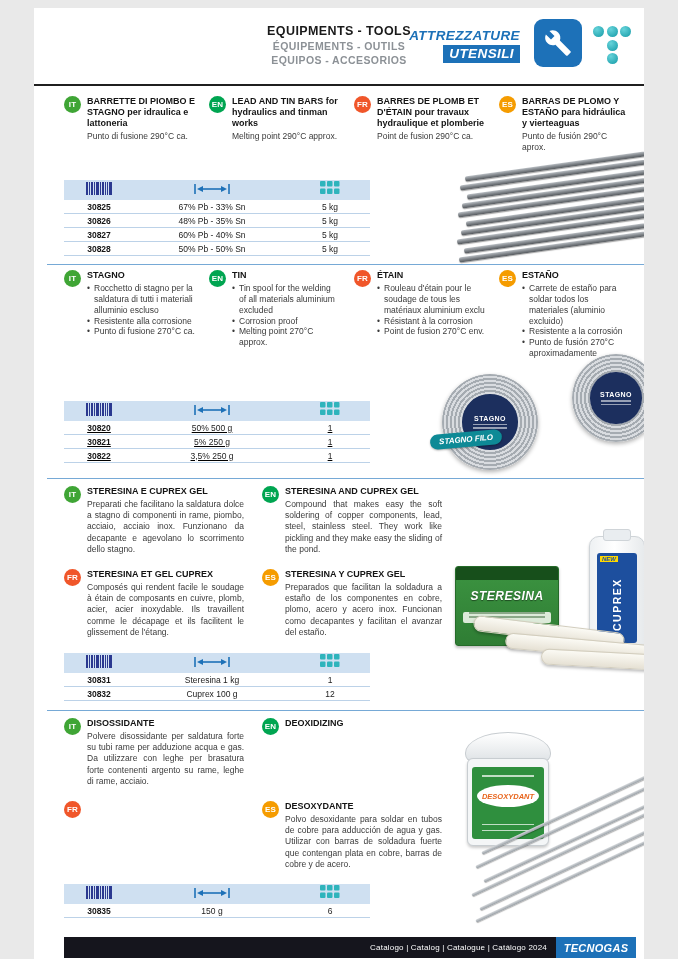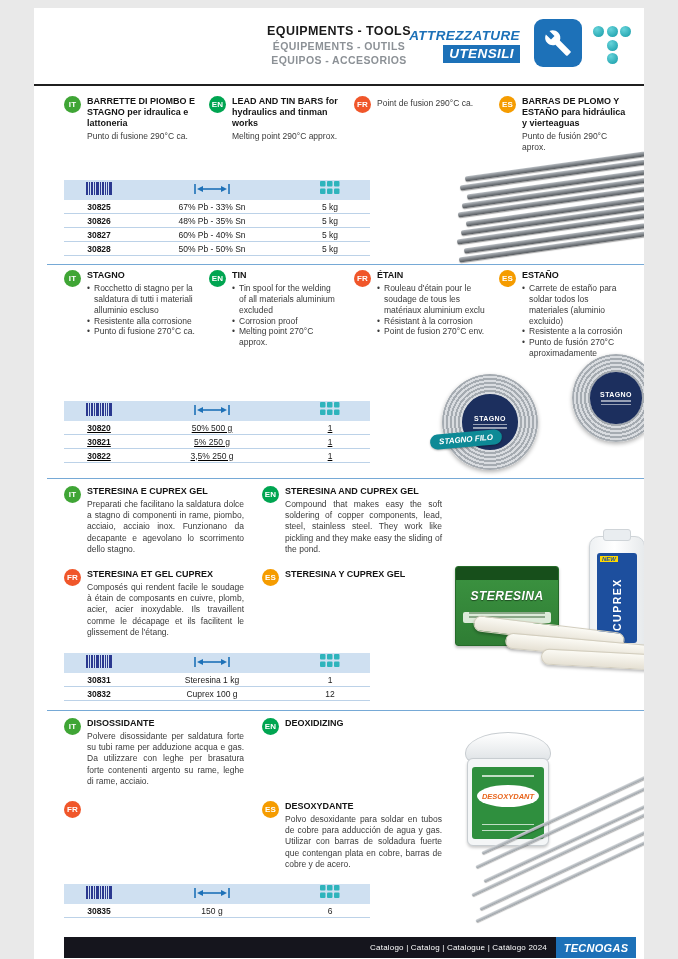--- a/index.html
+++ b/index.html
@@ -156,20 +156,21 @@
     <div class="lang">
       <span class="badge b-en">EN</span>
       <div class="lang-text">
         <div class="lang-title">LEAD AND TIN BARS for hydraulics and tinman works</div>
         <div class="lang-sub">Melting point 290°C approx.</div>
       </div>
     </div>
     <div class="lang">
       <span class="badge b-fr">FR</span>
       <div class="lang-text">
+        <div class="lang-title">BARRES DE PLOMB ET D'ÉTAIN pour travaux hydraulique et plomberie</div>
         <div class="lang-sub">Point de fusion 290°C ca.</div>
       </div>
     </div>
     <div class="lang">
       <span class="badge b-es">ES</span>
       <div class="lang-text">
         <div class="lang-title">BARRAS DE PLOMO Y ESTAÑO para hidráulica y vierteaguas</div>
         <div class="lang-sub">Punto de fusión 290°C aprox.</div>
       </div>
     </div>
@@ -403,20 +404,21 @@
       <span class="badge b-fr">FR</span>
       <div class="lang-text">
         <div class="lang-title">STERESINA ET GEL CUPREX</div>
         <div class="lang-body">Composés qui rendent facile le soudage à étain de composants en cuivre, plomb, acier, acier inoxydable. Ils travaillent comme le décapage et ils facilitent le glissement de l'étang.</div>
       </div>
     </div>
     <div class="lang">
       <span class="badge b-es">ES</span>
       <div class="lang-text">
         <div class="lang-title">STERESINA Y CUPREX GEL</div>
+        <div class="lang-body">Preparados que facilitan la soldadura a estaño de los componentes en cobre, plomo, acero y acero inox. Funcionan como decapantes y facilitan el avanzar del estaño.</div>
       </div>
     </div>
   </div>
 
   <div class="ptable t-ster">
     <div class="thead">
       <div class="col-code">
           <span><svg width="26" height="13" viewBox="0 0 26 13">
               <g fill="#2b3990">
                 <rect x="0" width="2" height="13"></rect>

